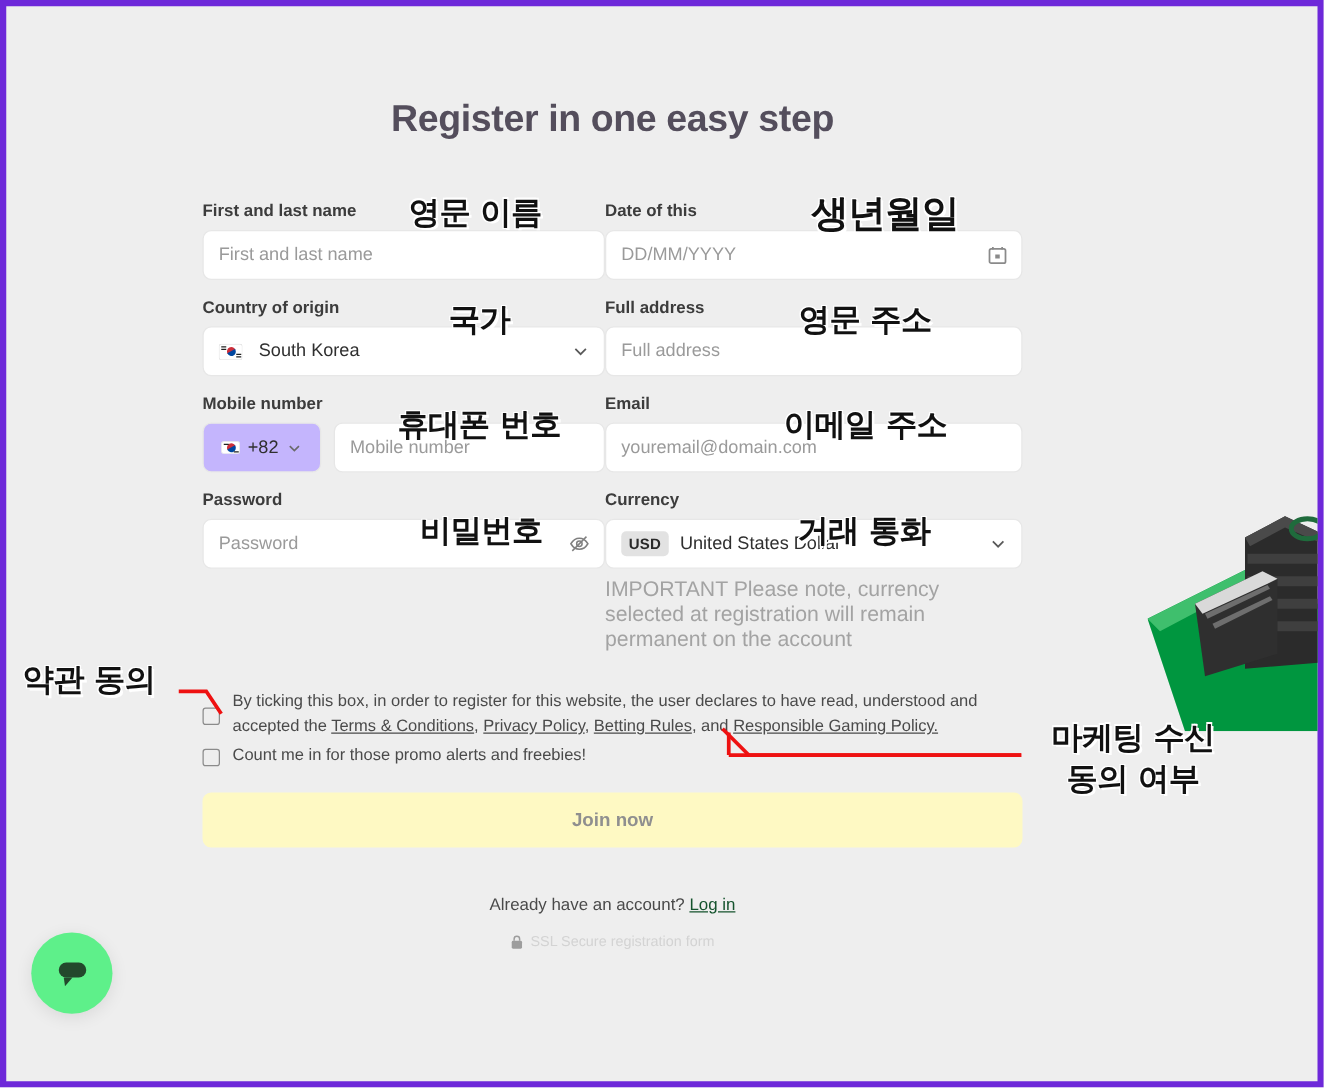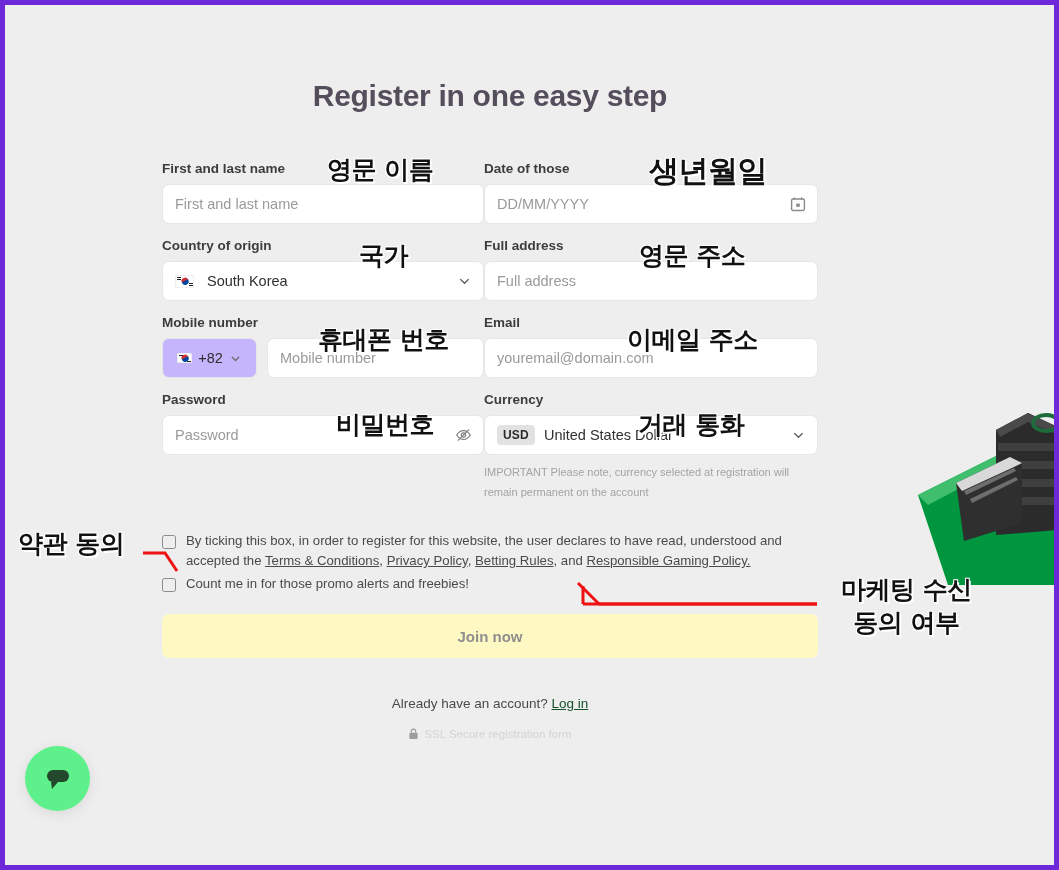--- a/index.html
+++ b/index.html
@@ -113,29 +113,29 @@
     background: #e2e2e2;
     color: #2a2a2a;
     font-size: 12px;
     font-weight: bold;
     border-radius: 4px;
     padding: 3px 6px;
     margin-right: 9px;
     letter-spacing: .2px;
   }
   .note {
-    font-size: 11px;
+    font-size: 17px;
     color: #a3a3a3;
     line-height: 20px;
     margin-top: 7px;
   }
 
   
   .checks { margin-top: 15px; }
-  .check-row { display: flex; gap: 10px; align-items: flex-start; }
+  .check-row { display: flex; gap: 10px; align-items: center; }
   .check-row + .check-row { margin-top: 3px; }
   .cbox {
     width: 14px; height: 14px;
     border: 1.5px solid #8b8b8b;
     border-radius: 2.5px;
     background: #eeeeee;
     flex: 0 0 auto;
     margin-top: 4px;
   }
   .check-text {
@@ -237,21 +237,21 @@
     <div class="grid">
 
       <div class="cell">
         <div class="field-label">First and last name</div>
         <div class="input">
           <span class="ph">First and last name</span>
         </div>
       </div>
 
       <div class="cell">
-        <div class="field-label">Date of those</div>
+        <div class="field-label">Date of this</div>
         <div class="input">
           <span class="ph">DD/MM/YYYY</span>
           <span class="trail">
             <svg width="16" height="16" viewBox="0 0 16 16" fill="none" stroke="#8a8a8a" stroke-width="1.4">
               <rect x="1.6" y="3" width="12.8" height="11.5" rx="1.4"></rect>
               <line x1="4.3" y1="1.5" x2="4.3" y2="3.6"></line>
               <line x1="11.7" y1="1.5" x2="11.7" y2="3.6"></line>
               <rect x="6.2" y="7.6" width="3.6" height="3.2" fill="#8a8a8a" stroke="none"></rect>
             </svg>
           </span>

